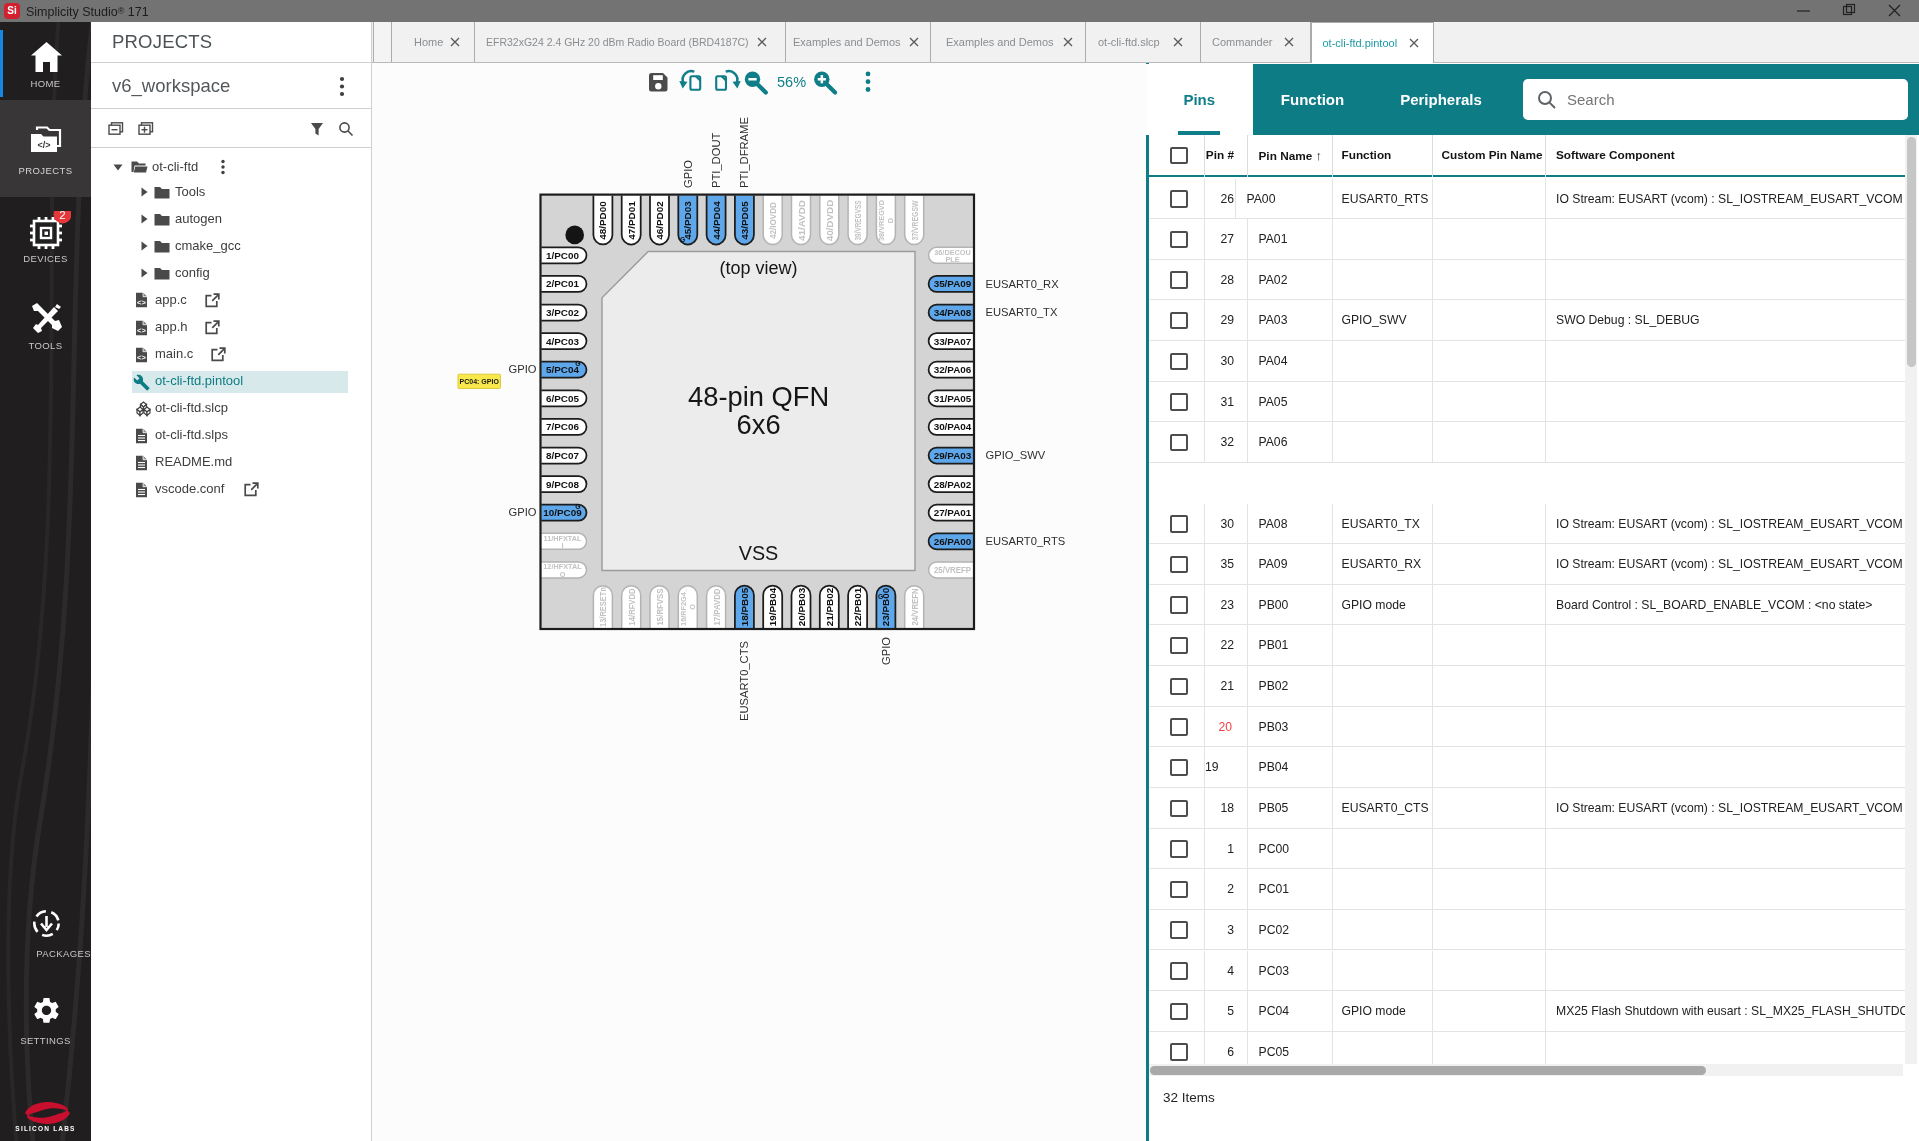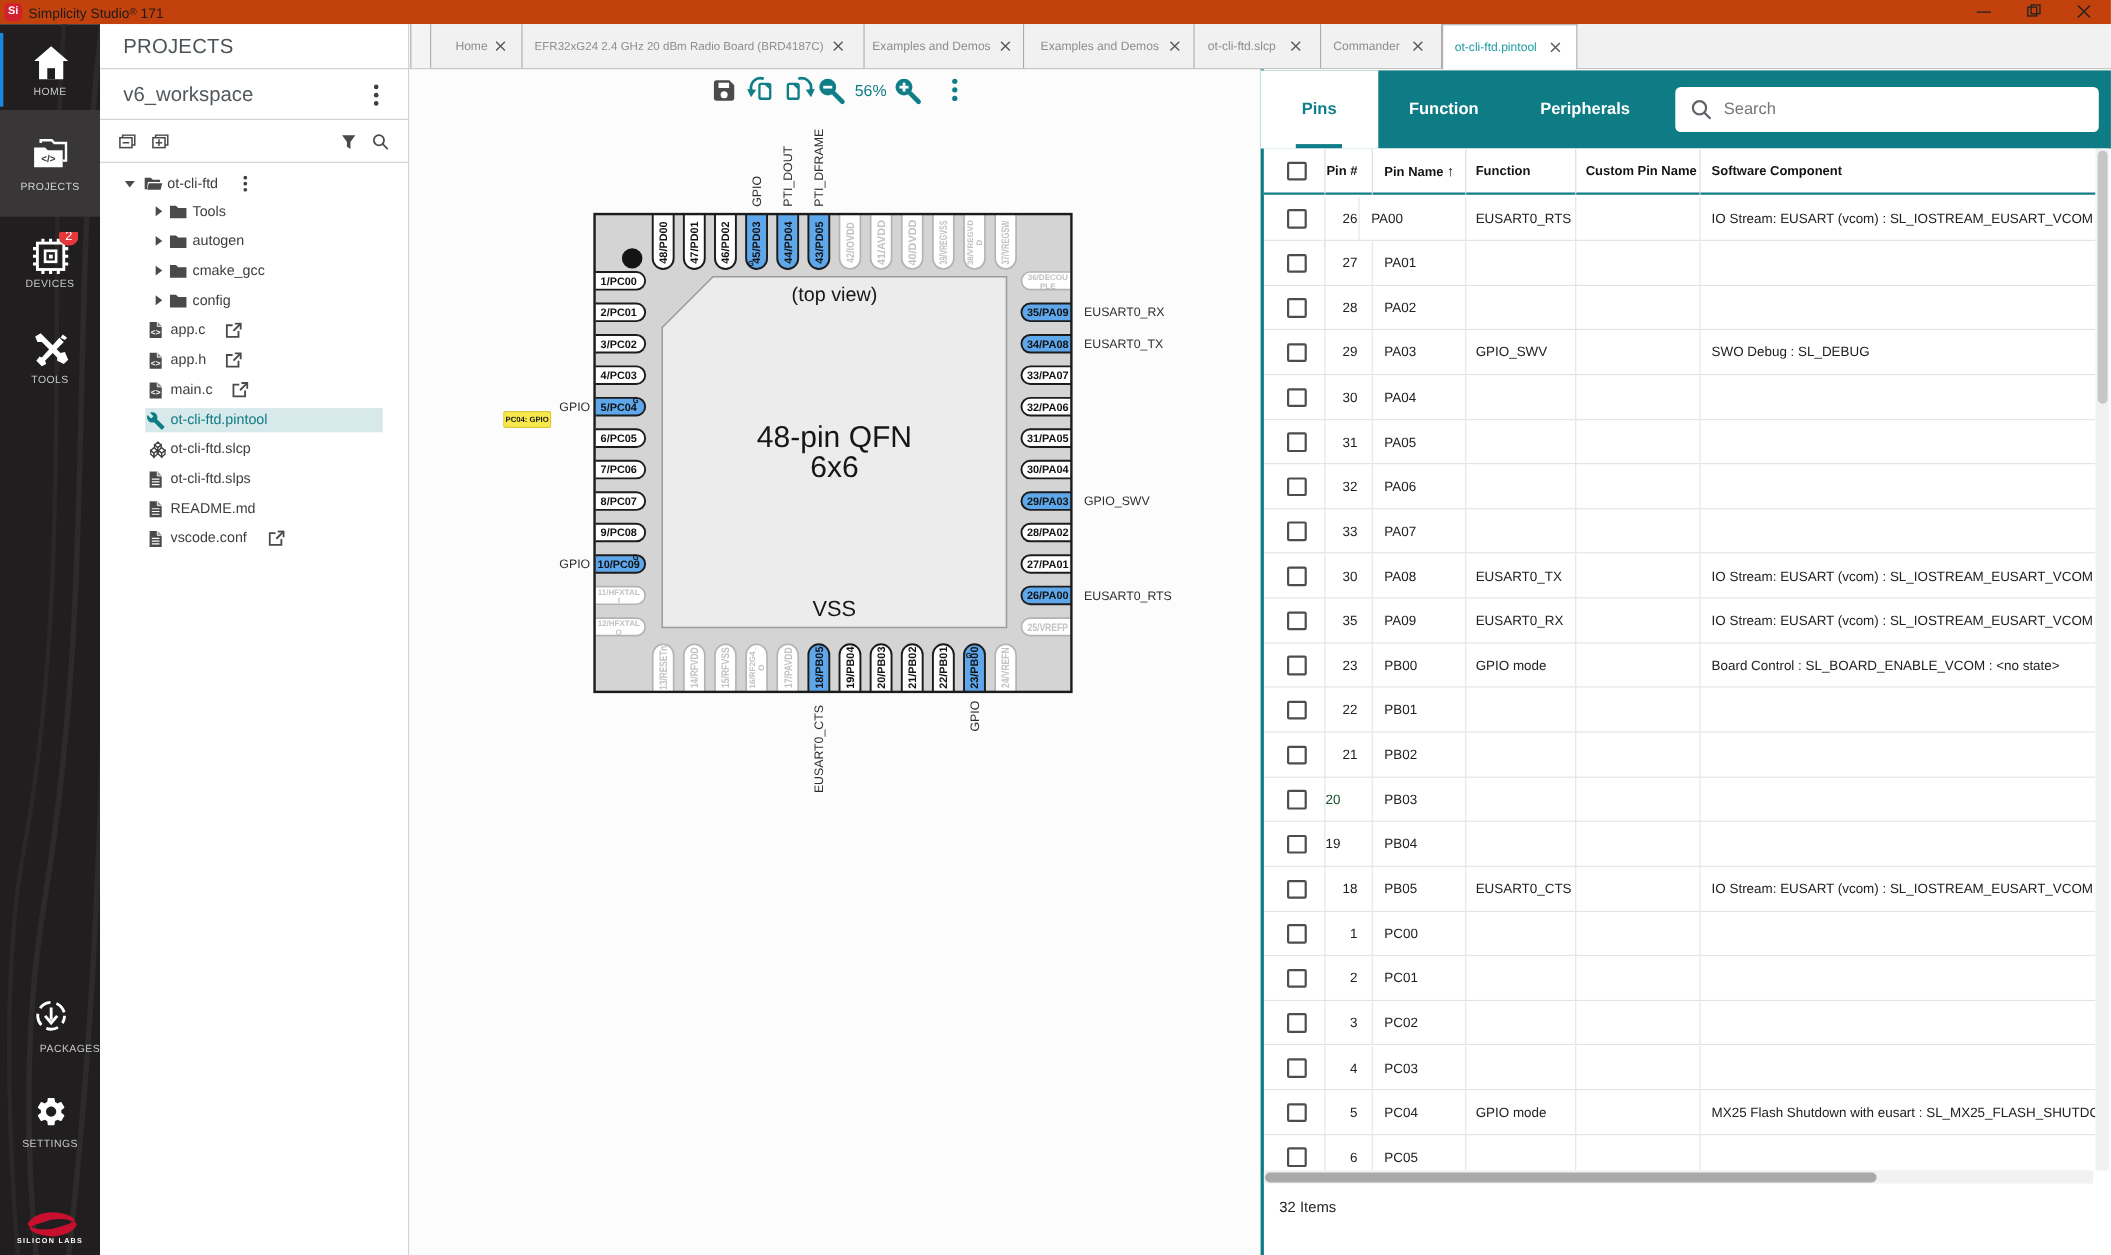--- a/index.html
+++ b/index.html
@@ -1,19 +1,19 @@
 <!DOCTYPE html>
 <html><head><meta charset="utf-8">
 <style>
 *{margin:0;padding:0;box-sizing:border-box;}
 body{width:1919px;height:1141px;font-family:"Liberation Sans",sans-serif;position:relative;background:#fff;overflow:hidden;}
 .abs{position:absolute;}
 </style></head><body>
 
-<div class="abs" style="left:0;top:0;width:1919px;height:22px;background:#c2410c;">
+<div class="abs" style="left:0;top:0;width:1919px;height:22px;background:#737373;">
  <div class="abs" style="left:4px;top:3px;width:16px;height:16px;background:#d2202f;border-radius:4px;color:#fff;font-size:10px;font-weight:bold;text-align:center;line-height:16px;">Si</div>
  <div class="abs" style="left:26px;top:0;height:22px;line-height:22px;font-size:12.5px;color:#1c1c1c;">Simplicity Studio<span style="font-size:9px;vertical-align:2px;">®</span>&nbsp;171</div>
  <svg class="abs" style="left:1780px;top:0;" width="139" height="22">
    <line x1="17" y1="11" x2="30" y2="11" stroke="#222" stroke-width="1.2"></line>
    <rect x="63.5" y="6.5" width="8" height="8" fill="none" stroke="#222" stroke-width="1.2"></rect>
    <rect x="66.5" y="4.5" width="8" height="8" fill="none" stroke="#222" stroke-width="1.2"></rect>
    <path d="M109 5 L120 16 M120 5 L109 16" stroke="#222" stroke-width="1.3"></path>
  </svg>
 </div>
 
@@ -537,28 +537,20 @@
       <div class="abs" style="left:396.5px;top:0;width:360.0px;height:40.6px;line-height:40.6px;border-left:1px solid #e3e3e3;padding-left:10px;font-size:12.2px;color:#212121;white-space:nowrap;overflow:hidden;"></div>
     </div>
     <div class="abs" style="left:0;top:243.8px;width:756.5px;height:40.6px;border-bottom:1px solid #e3e3e3;">
       <div class="abs" style="left:21.5px;top:11.5px;width:17.5px;height:17.5px;border:2px solid #4d4d4d;border-radius:2px;"></div>
       <div class="abs" style="left:55.5px;top:0;width:42.5px;height:40.6px;line-height:40.6px;border-left:1px solid #e3e3e3;text-align:right;padding-right:12.5px;font-size:12.2px;color:#212121;white-space:nowrap;overflow:hidden;">32</div>
       <div class="abs" style="left:98.0px;top:0;width:85.5px;height:40.6px;line-height:40.6px;border-left:1px solid #e3e3e3;padding-left:11px;font-size:12.2px;color:#212121;white-space:nowrap;overflow:hidden;">PA06</div>
       <div class="abs" style="left:183.5px;top:0;width:100.0px;height:40.6px;line-height:40.6px;border-left:1px solid #e3e3e3;padding-left:8.5px;font-size:12.2px;color:#212121;white-space:nowrap;overflow:hidden;"></div>
       <div class="abs" style="left:283.5px;top:0;width:113.0px;height:40.6px;line-height:40.6px;border-left:1px solid #e3e3e3;padding-left:8.5px;font-size:12.2px;color:#212121;white-space:nowrap;overflow:hidden;"></div>
       <div class="abs" style="left:396.5px;top:0;width:360.0px;height:40.6px;line-height:40.6px;border-left:1px solid #e3e3e3;padding-left:10px;font-size:12.2px;color:#212121;white-space:nowrap;overflow:hidden;"></div>
     </div>
-    <div class="abs" style="left:0;top:284.4px;width:756.5px;height:40.6px;border-bottom:1px solid #e3e3e3;">
-      <div class="abs" style="left:21.5px;top:11.5px;width:17.5px;height:17.5px;border:2px solid #4d4d4d;border-radius:2px;"></div>
-      <div class="abs" style="left:55.5px;top:0;width:42.5px;height:40.6px;line-height:40.6px;border-left:1px solid #e3e3e3;text-align:right;padding-right:12.5px;font-size:12.2px;color:#212121;white-space:nowrap;overflow:hidden;">33</div>
-      <div class="abs" style="left:98.0px;top:0;width:85.5px;height:40.6px;line-height:40.6px;border-left:1px solid #e3e3e3;padding-left:11px;font-size:12.2px;color:#212121;white-space:nowrap;overflow:hidden;">PA07</div>
-      <div class="abs" style="left:183.5px;top:0;width:100.0px;height:40.6px;line-height:40.6px;border-left:1px solid #e3e3e3;padding-left:8.5px;font-size:12.2px;color:#212121;white-space:nowrap;overflow:hidden;"></div>
-      <div class="abs" style="left:283.5px;top:0;width:113.0px;height:40.6px;line-height:40.6px;border-left:1px solid #e3e3e3;padding-left:8.5px;font-size:12.2px;color:#212121;white-space:nowrap;overflow:hidden;"></div>
-      <div class="abs" style="left:396.5px;top:0;width:360.0px;height:40.6px;line-height:40.6px;border-left:1px solid #e3e3e3;padding-left:10px;font-size:12.2px;color:#212121;white-space:nowrap;overflow:hidden;"></div>
-    </div>
     <div class="abs" style="left:0;top:325.0px;width:756.5px;height:40.6px;border-bottom:1px solid #e3e3e3;">
       <div class="abs" style="left:21.5px;top:11.5px;width:17.5px;height:17.5px;border:2px solid #4d4d4d;border-radius:2px;"></div>
       <div class="abs" style="left:55.5px;top:0;width:42.5px;height:40.6px;line-height:40.6px;border-left:1px solid #e3e3e3;text-align:right;padding-right:12.5px;font-size:12.2px;color:#212121;white-space:nowrap;overflow:hidden;">30</div>
       <div class="abs" style="left:98.0px;top:0;width:85.5px;height:40.6px;line-height:40.6px;border-left:1px solid #e3e3e3;padding-left:11px;font-size:12.2px;color:#212121;white-space:nowrap;overflow:hidden;">PA08</div>
       <div class="abs" style="left:183.5px;top:0;width:100.0px;height:40.6px;line-height:40.6px;border-left:1px solid #e3e3e3;padding-left:8.5px;font-size:12.2px;color:#212121;white-space:nowrap;overflow:hidden;">EUSART0_TX</div>
       <div class="abs" style="left:283.5px;top:0;width:113.0px;height:40.6px;line-height:40.6px;border-left:1px solid #e3e3e3;padding-left:8.5px;font-size:12.2px;color:#212121;white-space:nowrap;overflow:hidden;"></div>
       <div class="abs" style="left:396.5px;top:0;width:360.0px;height:40.6px;line-height:40.6px;border-left:1px solid #e3e3e3;padding-left:10px;font-size:12.2px;color:#212121;white-space:nowrap;overflow:hidden;">IO Stream: EUSART (vcom) : SL_IOSTREAM_EUSART_VCOM</div>
     </div>
     <div class="abs" style="left:0;top:365.7px;width:756.5px;height:40.6px;border-bottom:1px solid #e3e3e3;">
       <div class="abs" style="left:21.5px;top:11.5px;width:17.5px;height:17.5px;border:2px solid #4d4d4d;border-radius:2px;"></div>
@@ -587,21 +579,21 @@
     <div class="abs" style="left:0;top:487.6px;width:756.5px;height:40.6px;border-bottom:1px solid #e3e3e3;">
       <div class="abs" style="left:21.5px;top:11.5px;width:17.5px;height:17.5px;border:2px solid #4d4d4d;border-radius:2px;"></div>
       <div class="abs" style="left:55.5px;top:0;width:42.5px;height:40.6px;line-height:40.6px;border-left:1px solid #e3e3e3;text-align:right;padding-right:12.5px;font-size:12.2px;color:#212121;white-space:nowrap;overflow:hidden;">21</div>
       <div class="abs" style="left:98.0px;top:0;width:85.5px;height:40.6px;line-height:40.6px;border-left:1px solid #e3e3e3;padding-left:11px;font-size:12.2px;color:#212121;white-space:nowrap;overflow:hidden;">PB02</div>
       <div class="abs" style="left:183.5px;top:0;width:100.0px;height:40.6px;line-height:40.6px;border-left:1px solid #e3e3e3;padding-left:8.5px;font-size:12.2px;color:#212121;white-space:nowrap;overflow:hidden;"></div>
       <div class="abs" style="left:283.5px;top:0;width:113.0px;height:40.6px;line-height:40.6px;border-left:1px solid #e3e3e3;padding-left:8.5px;font-size:12.2px;color:#212121;white-space:nowrap;overflow:hidden;"></div>
       <div class="abs" style="left:396.5px;top:0;width:360.0px;height:40.6px;line-height:40.6px;border-left:1px solid #e3e3e3;padding-left:10px;font-size:12.2px;color:#212121;white-space:nowrap;overflow:hidden;"></div>
     </div>
     <div class="abs" style="left:0;top:528.2px;width:756.5px;height:40.6px;border-bottom:1px solid #e3e3e3;">
       <div class="abs" style="left:21.5px;top:11.5px;width:17.5px;height:17.5px;border:2px solid #4d4d4d;border-radius:2px;"></div>
-      <div class="abs" style="left:55.5px;top:0;width:54px;height:40.6px;line-height:40.6px;border-left:1px solid #e3e3e3;text-align:left;padding-right:12.5px;font-size:12.2px;color:#14532d;white-space:nowrap;overflow:hidden;">20</div>
+      <div class="abs" style="left:55.5px;top:0;width:54px;height:40.6px;line-height:40.6px;border-left:1px solid #e3e3e3;text-align:center;padding-right:12.5px;font-size:12.2px;color:#ef4444;white-space:nowrap;overflow:hidden;">20</div>
       <div class="abs" style="left:98.0px;top:0;width:85.5px;height:40.6px;line-height:40.6px;border-left:1px solid #e3e3e3;padding-left:11px;font-size:12.2px;color:#212121;white-space:nowrap;overflow:hidden;">PB03</div>
       <div class="abs" style="left:183.5px;top:0;width:100.0px;height:40.6px;line-height:40.6px;border-left:1px solid #e3e3e3;padding-left:8.5px;font-size:12.2px;color:#212121;white-space:nowrap;overflow:hidden;"></div>
       <div class="abs" style="left:283.5px;top:0;width:113.0px;height:40.6px;line-height:40.6px;border-left:1px solid #e3e3e3;padding-left:8.5px;font-size:12.2px;color:#212121;white-space:nowrap;overflow:hidden;"></div>
       <div class="abs" style="left:396.5px;top:0;width:360.0px;height:40.6px;line-height:40.6px;border-left:1px solid #e3e3e3;padding-left:10px;font-size:12.2px;color:#212121;white-space:nowrap;overflow:hidden;"></div>
     </div>
     <div class="abs" style="left:0;top:568.8px;width:756.5px;height:40.6px;border-bottom:1px solid #e3e3e3;">
       <div class="abs" style="left:21.5px;top:11.5px;width:17.5px;height:17.5px;border:2px solid #4d4d4d;border-radius:2px;"></div>
       <div class="abs" style="left:55.5px;top:0;width:42.5px;height:40.6px;line-height:40.6px;border-left:1px solid #e3e3e3;padding-right:12.5px;font-size:12.2px;color:#212121;white-space:nowrap;overflow:hidden;">19</div>
       <div class="abs" style="left:98.0px;top:0;width:85.5px;height:40.6px;line-height:40.6px;border-left:1px solid #e3e3e3;padding-left:11px;font-size:12.2px;color:#212121;white-space:nowrap;overflow:hidden;">PB04</div>
       <div class="abs" style="left:183.5px;top:0;width:100.0px;height:40.6px;line-height:40.6px;border-left:1px solid #e3e3e3;padding-left:8.5px;font-size:12.2px;color:#212121;white-space:nowrap;overflow:hidden;"></div>

